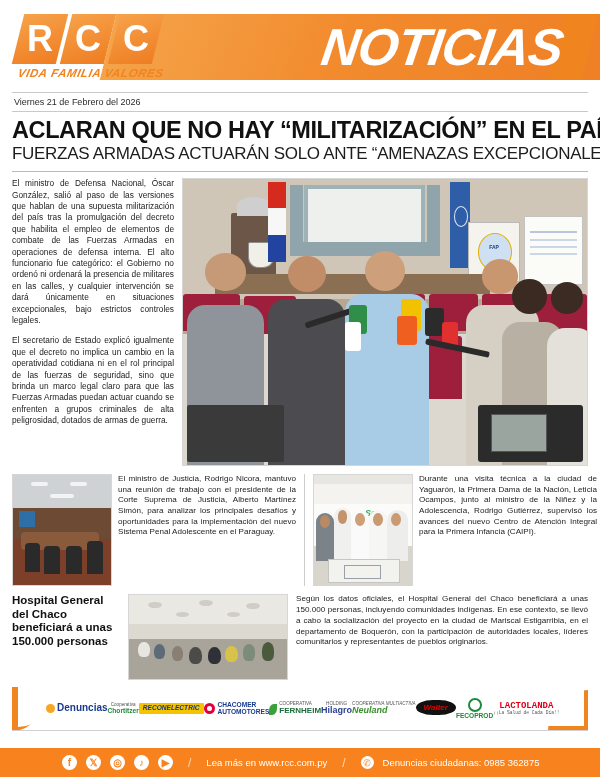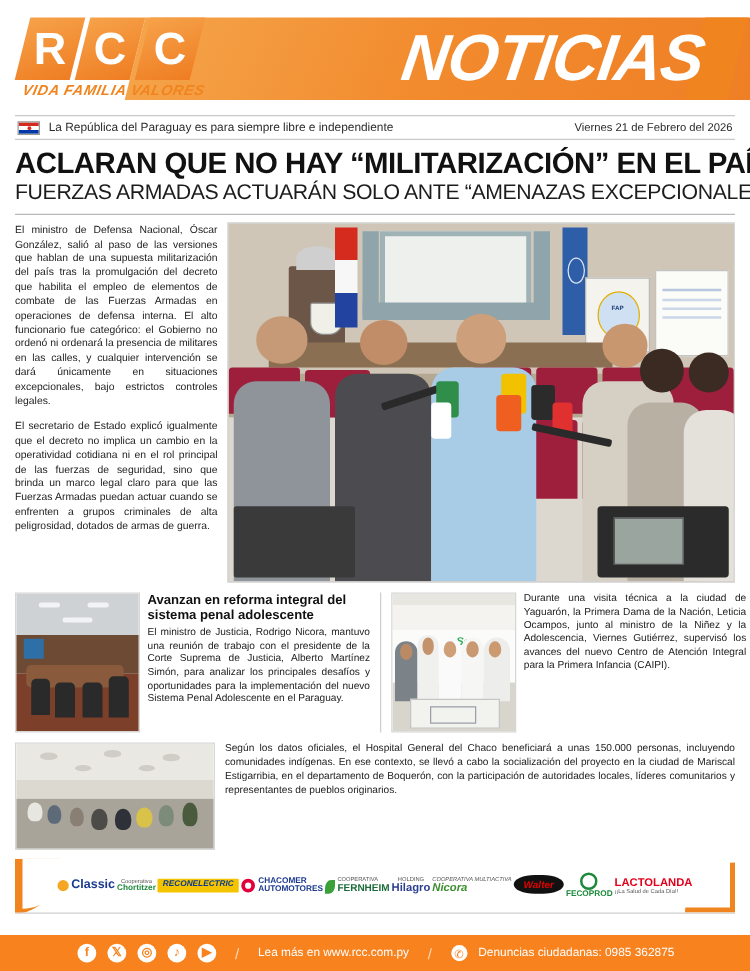--- a/index.html
+++ b/index.html
@@ -241,21 +241,21 @@
   .sp-chacomer { color:#1b3a8f; display:flex; align-items:center; gap:3px; }
   .sp-chacomer .ring { width:11px; height:11px; border:3px solid #e2003c; border-radius:50%; display:inline-block; }
   .sp-fernheim { color:#1b6b3a; display:flex; align-items:flex-end; gap:2px; }
   .sp-fernheim .leaf { width:8px; height:11px; background:#3aa03a; border-radius:60% 0 60% 0; display:inline-block; }
   .sp-hilagro { color:#2b3f91; text-align:center; }
   .sp-neuland { color:#3b8e2e; font-style:italic; font-size:9px; }
   .sp-classic { background:#111; color:#fff; padding:3px 8px; border-radius:50%/60%; font-style:italic; font-size:8px; }
   .sp-classic-in { color:#e20000; }
   .sp-fecoprod { color:#1b8a3a; text-align:center; }
   .sp-fecoprod .cir { width:14px; height:14px; border:2px solid #1b8a3a; border-radius:50%; margin:0 auto 1px; }
-  .sp-lactolanda { color:#e2001a; text-align:left; font-size:9px; }
+  .sp-lactolanda { color:#e2001a; text-align:center; font-size:9px;font-family:Liberation Mono, monospace; }
   .sp-sub { color:#555; font-size:4.6px; font-weight:normal; }
 
   
   .footer {
     position:absolute; left:0; bottom:0; width:600px; height:29px;
     background:#f7821e; display:flex; align-items:center; gap:9px;
     padding-left:62px; color:#fff;
   }
   .soc {
     width:15px; height:15px; border-radius:50%; background:#fff; color:#f7821e;
@@ -288,24 +288,20 @@
           <span>C</span>
         </div>
     </div>
     <div class="logo-tagline">VIDA FAMILIA VALORES</div>
   </div>
 
   <div class="mast-noticias">NOTICIAS</div>
 </div>
 
 <div class="datestrip">
-  <div class="ds-left">
-    <div class="flag-py"></div>
-    <div class="ds-tagline">La República del Paraguay es para siempre libre e independiente</div>
-  </div>
   <div class="ds-date">Viernes 21 de Febrero del 2026</div>
 </div>
 
 <div class="headline-zone">
   <div class="headline-main">ACLARAN QUE NO HAY “MILITARIZACIÓN” EN EL PAÍS</div>
   <div class="headline-sub">FUERZAS ARMADAS ACTUARÁN SOLO ANTE “AMENAZAS EXCEPCIONALES”</div>
 </div>
 <div class="hr-thick"></div>
 
 <div class="lead">
@@ -383,21 +379,20 @@
       <div class="tA-light" style="left:58%; top:6%; width:18%; height:4%;"></div>
       <div class="tA-light" style="left:38%; top:17%; width:24%; height:4%;"></div>
       <div class="tA-scr"></div>
       <div class="tA-table"></div>
       <div class="tA-ch" style="left:12%; top:62%; width:16%; height:26%;"></div>
       <div class="tA-ch" style="left:32%; top:64%; width:16%; height:26%;"></div>
       <div class="tA-ch" style="left:54%; top:64%; width:16%; height:26%;"></div>
       <div class="tA-ch" style="left:76%; top:60%; width:16%; height:30%;"></div>
     </div>
     <div class="r2-text">
-      <div class="r2-head">Avanzan en reforma integral del sistema penal adolescente</div>
       <div class="r2-body">El ministro de Justicia, Rodrigo Nicora, mantuvo una reunión de trabajo con el presidente de la Corte Suprema de Justicia, Alberto Martínez Simón, para analizar los principales desafíos y oportunidades para la implementación del nuevo Sistema Penal Adolescente en el Paraguay.</div>
     </div>
   </div>
 
   <div class="r2-divider"></div>
 
   <div class="r2-block">
     <div class="r2-thumb">
       <div class="tB-sky"></div>
       <div class="tB-tent"></div>
@@ -410,26 +405,27 @@
       <div class="phead" style="left:24%; top:32%; width:10%; height:12%; background:#c4936b;"></div>
       <div class="person" style="left:38%; bottom:22%; width:18%; height:46%; background:#fafafa;"></div>
       <div class="phead" style="left:42%; top:34%; width:10%; height:12%; background:#cf9f77;"></div>
       <div class="person" style="left:56%; bottom:22%; width:18%; height:46%; background:#f6f6f4;"></div>
       <div class="phead" style="left:60%; top:34%; width:10%; height:12%; background:#c99a72;"></div>
       <div class="person" style="left:74%; bottom:22%; width:22%; height:46%; background:#ededeb;"></div>
       <div class="phead" style="left:79%; top:34%; width:10%; height:12%; background:#cb9a70;"></div>
       <div class="tB-plan"></div>
     </div>
     <div class="r2-text">
-      <div class="r2-body">Durante una visita técnica a la ciudad de Yaguarón, la Primera Dama de la Nación, Leticia Ocampos, junto al ministro de la Niñez y la Adolescencia, Viernes Gutiérrez, supervisó los avances del nuevo Centro de Atención Integral para la Primera Infancia (CAIPI).</div>
+      <div class="r2-body">Durante una visita técnica a la ciudad de Yaguarón, la Primera Dama de la Nación, Leticia Ocampos, junto al ministro de la Niñez y la Adolescencia, Rodrigo Gutiérrez, supervisó los avances del nuevo Centro de Atención Integral para la Primera Infancia (CAIPI).</div>
     </div>
   </div>
 </div>
 
 <div class="row3">
+  <div class="r3-head">Hospital General del Chaco beneficiará a unas 150.000 personas</div>
 
   <div class="r3-thumb">
     <div class="tC-ceil"></div>
     <div class="tC-wall"></div>
     <div class="tC-crowd"></div>
     <div class="tC-fan" style="left:12%; top:8%;  width:9%;  height:7%;"></div>
     <div class="tC-fan" style="left:44%; top:6%;  width:9%;  height:7%;"></div>
     <div class="tC-fan" style="left:74%; top:9%;  width:9%;  height:7%;"></div>
     <div class="tC-fan" style="left:30%; top:20%; width:8%;  height:6%;"></div>
     <div class="tC-fan" style="left:62%; top:20%; width:8%;  height:6%;"></div>
@@ -445,21 +441,21 @@
 
   <div class="r3-body">Según los datos oficiales, el Hospital General del Chaco beneficiará a unas 150.000 personas, incluyendo comunidades indígenas. En ese contexto, se llevó a cabo la socialización del proyecto en la ciudad de Mariscal Estigarribia, en el departamento de Boquerón, con la participación de autoridades locales, líderes comunitarios y representantes de pueblos originarios.</div>
 </div>
 
 <div class="sponsors">
   <div class="sp-corner-l"></div>
   <div class="sp-corner-r"></div>
 
   <div class="sp sp-inverfin">
     <span class="dot"></span>
-    <span>Classic</span>
+    <span>Denuncias</span>
   </div>
 
   <div class="sp sp-chortitzer">
     <div class="sp-sub">Cooperativa</div>
     <div>Chortitzer</div>
   </div>
 
   <div class="sp sp-reconel">
     <span>RECONELECTRIC</span>
   </div>
@@ -480,21 +476,21 @@
     </span>
   </div>
 
   <div class="sp sp-hilagro">
     <div class="sp-sub">HOLDING</div>
     <div style="font-size:9px;">Hilagro</div>
   </div>
 
   <div class="sp sp-neuland">
     <div class="sp-sub">COOPERATIVA MULTIACTIVA</div>
-    <div>Nicora</div>
+    <div>Neuland</div>
   </div>
 
   <div class="sp">
     <span class="sp-classic"><span class="sp-classic-in">Walter</span></span>
   </div>
 
   <div class="sp sp-fecoprod">
     <div class="cir"></div>
     <div>FECOPROD</div>
   </div>

